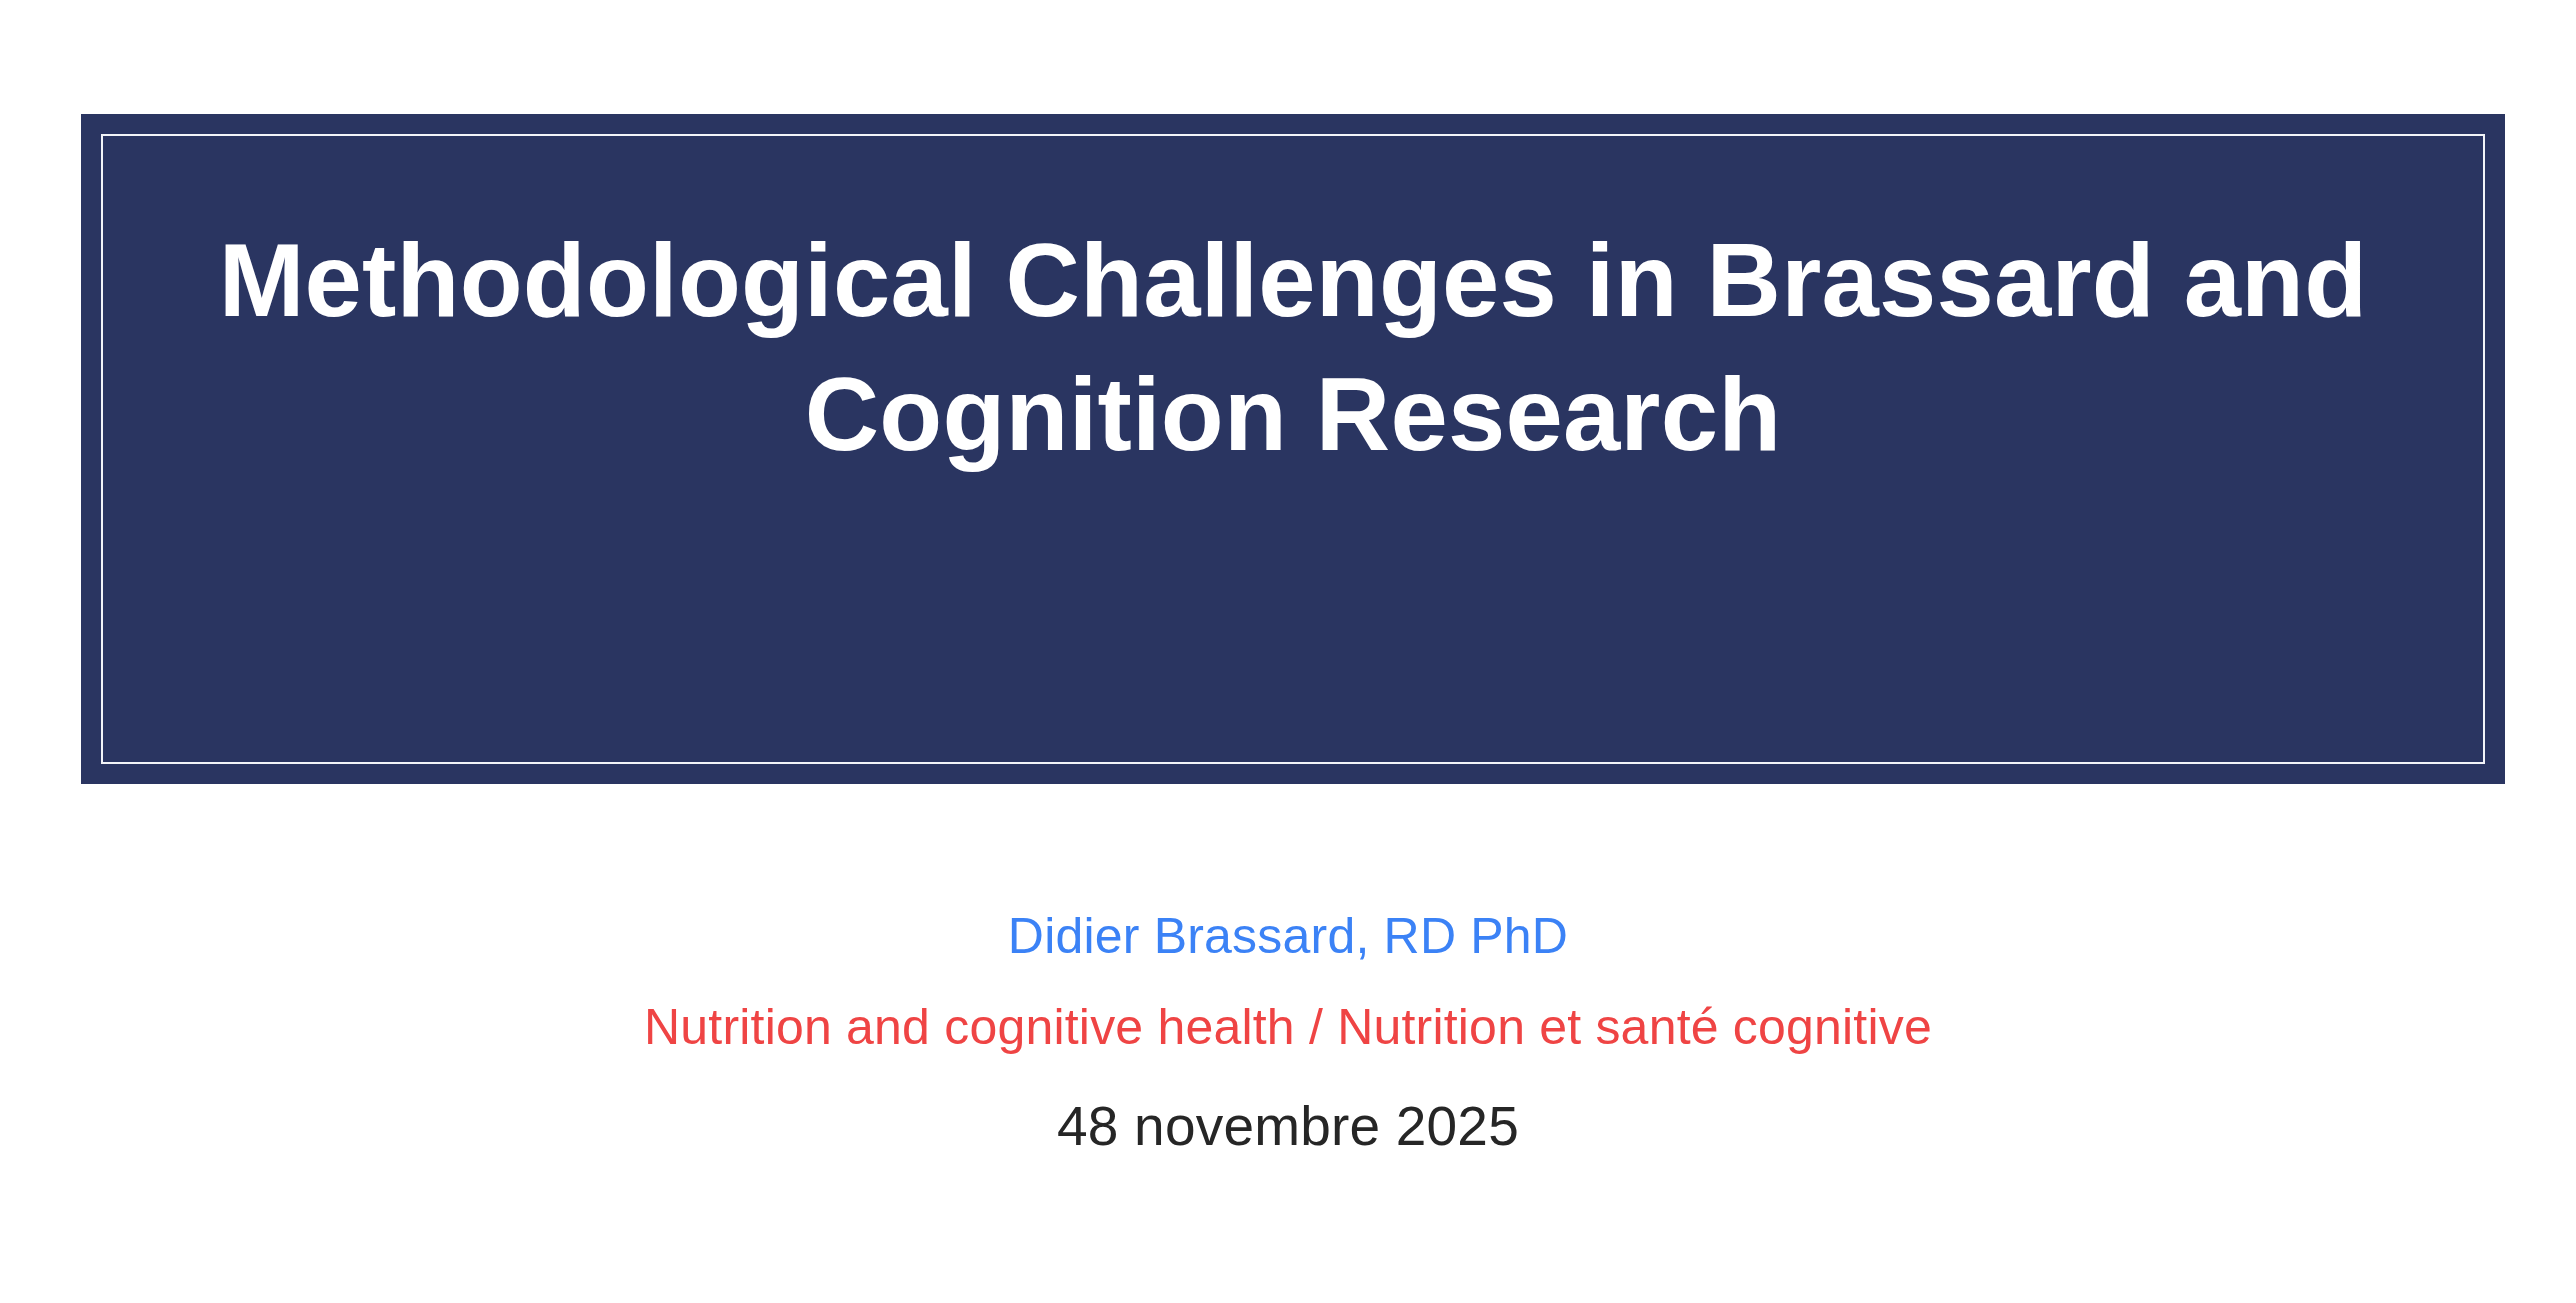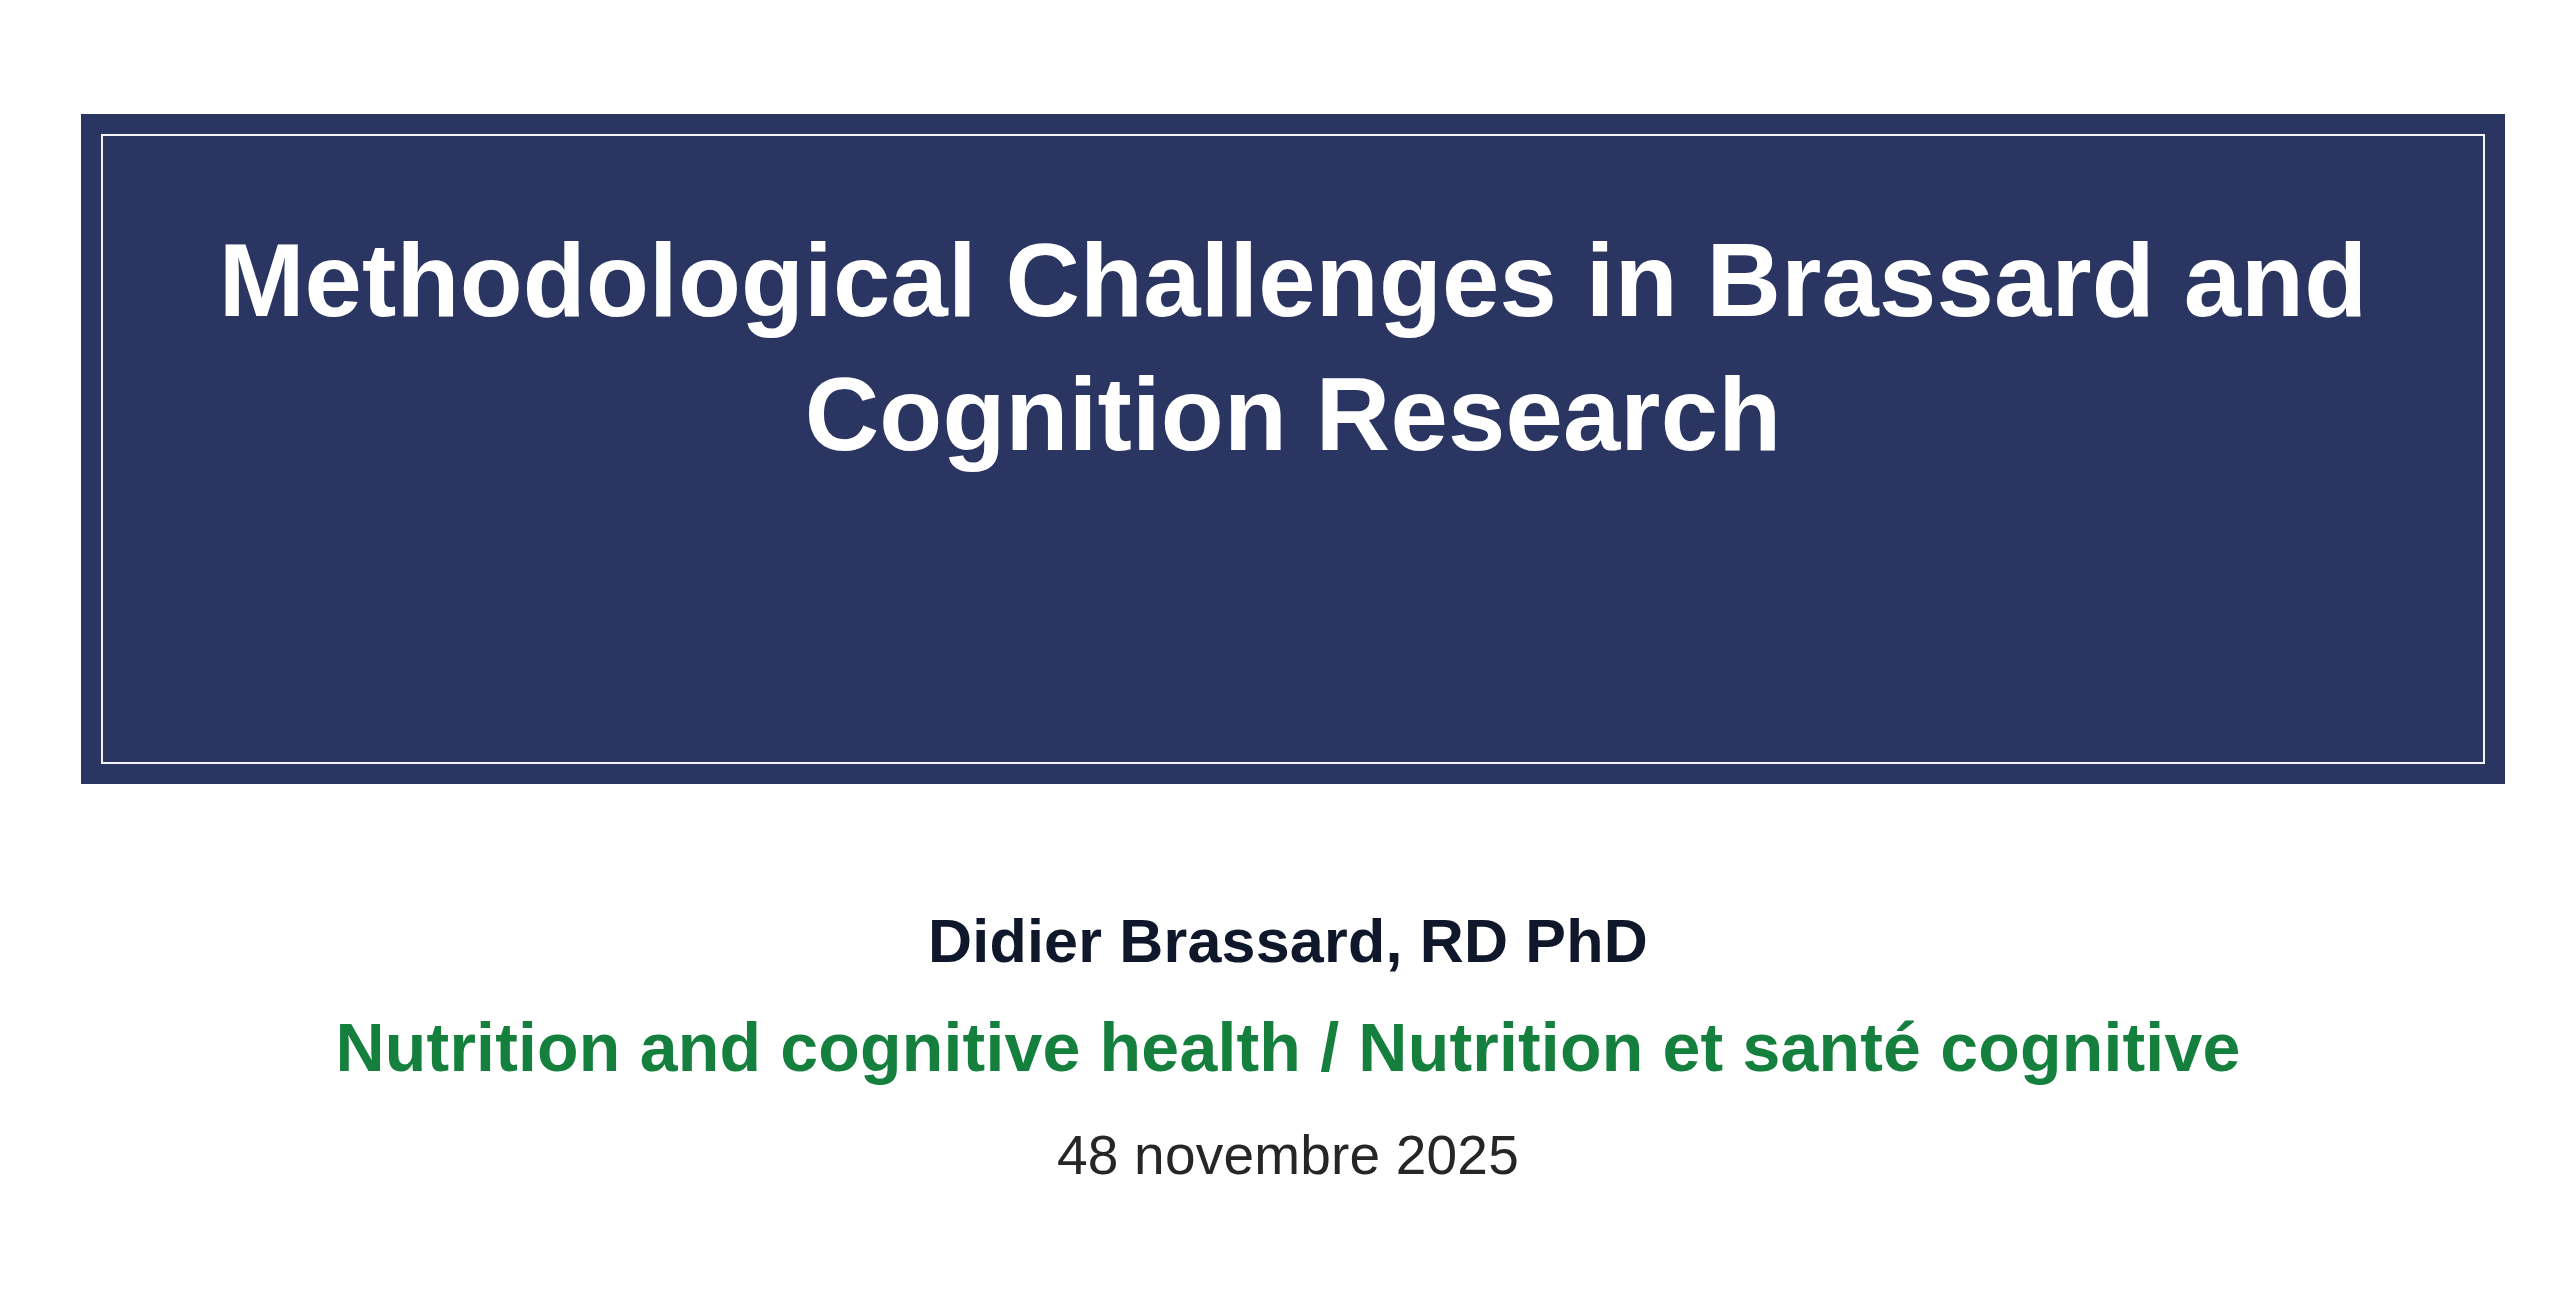--- a/index.html
+++ b/index.html
@@ -72,35 +72,35 @@
   .subblock {
     position: absolute;
     left: 0;
     right: 0;
     top: 911px;
     text-align: center;
   }
 
   .author-name {
     margin: 0;
-    color: #0f172a;
+    color: #3b82f6;
     font-family: "Liberation Sans Narrow", "Liberation Sans", sans-serif;
-    font-weight: bold;
-    font-size: 61px;
+    font-weight: normal;
+    font-size: 50px;
     line-height: 1.0;
     letter-spacing: 0.2px;
   }
 
   .affiliation {
     margin: 0;
     padding-top: 41px;
-    color: #15803d;
+    color: #ef4444;
     font-family: "Liberation Sans Narrow", "Liberation Sans", sans-serif;
-    font-weight: bold;
-    font-size: 68px;
+    font-weight: normal;
+    font-size: 50px;
     line-height: 1.0;
     letter-spacing: 0.2px;
   }
 
   .date-line {
     margin: 0;
     padding-top: 47px;
     color: #262626;
     font-family: "Liberation Sans Narrow", "Liberation Sans", sans-serif;
     font-weight: normal;

